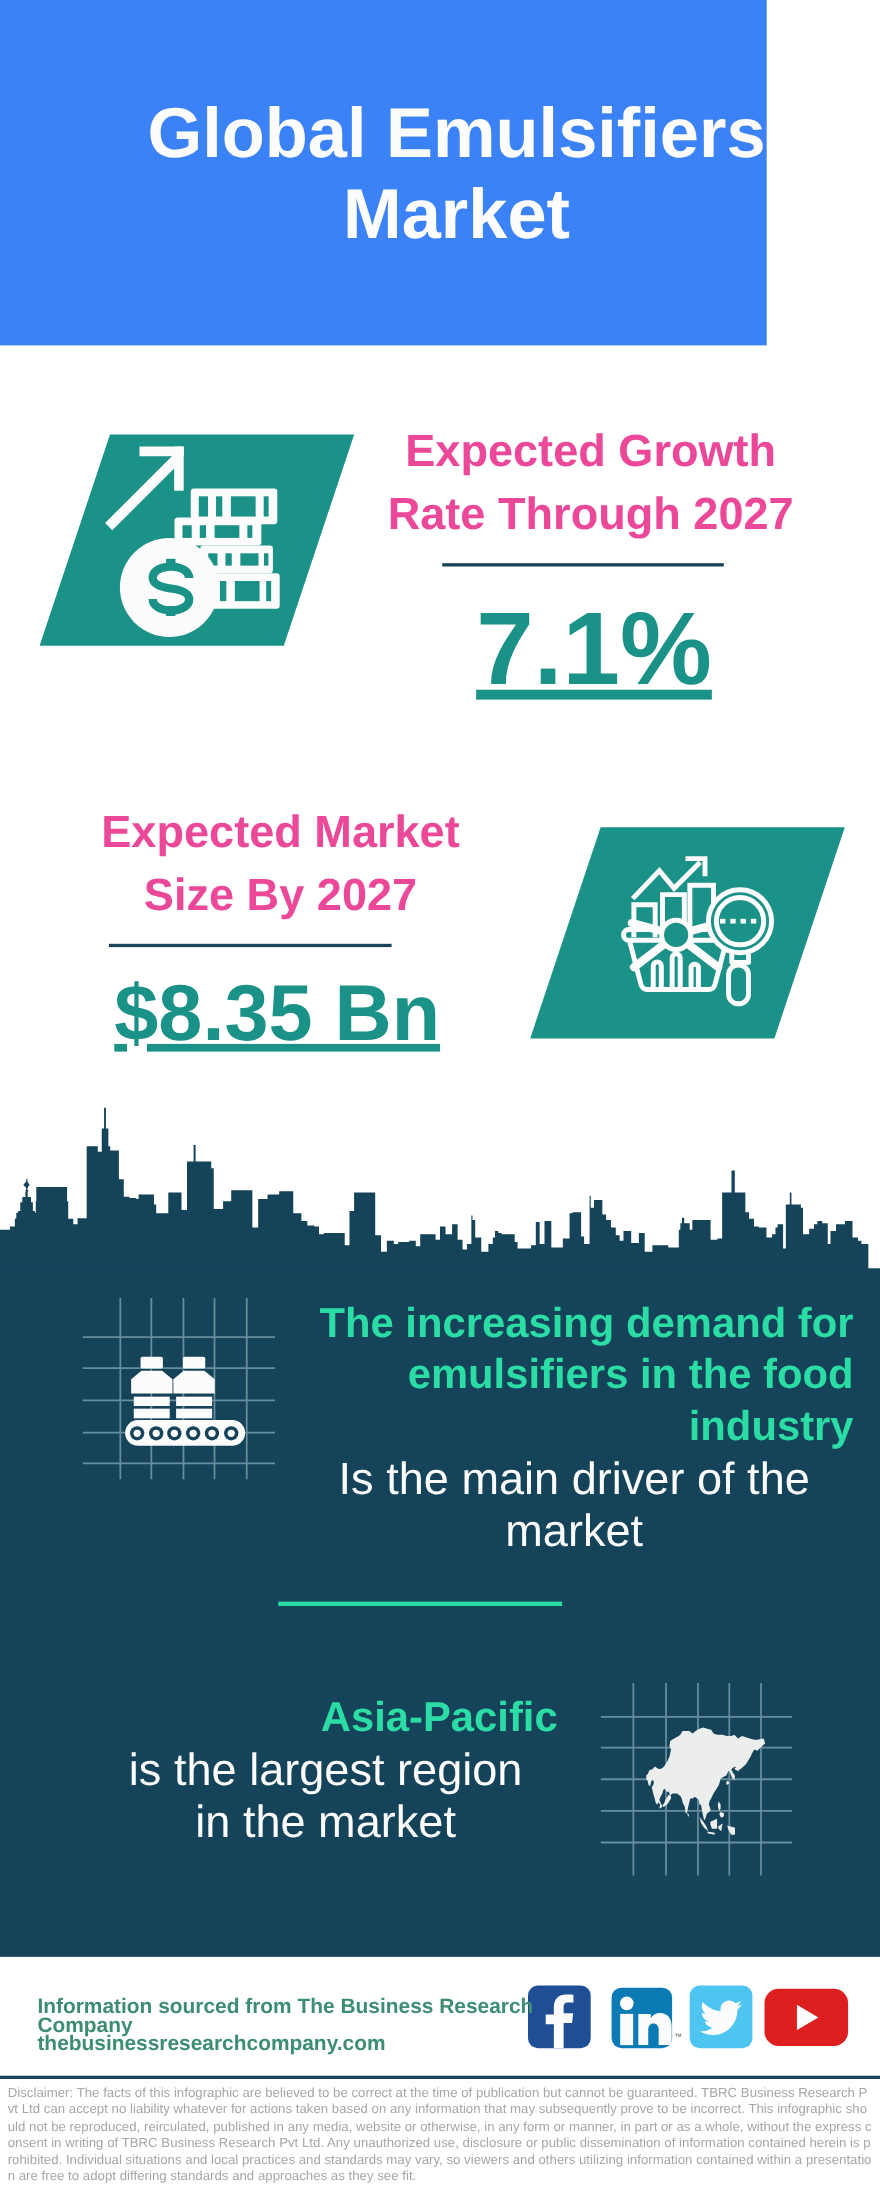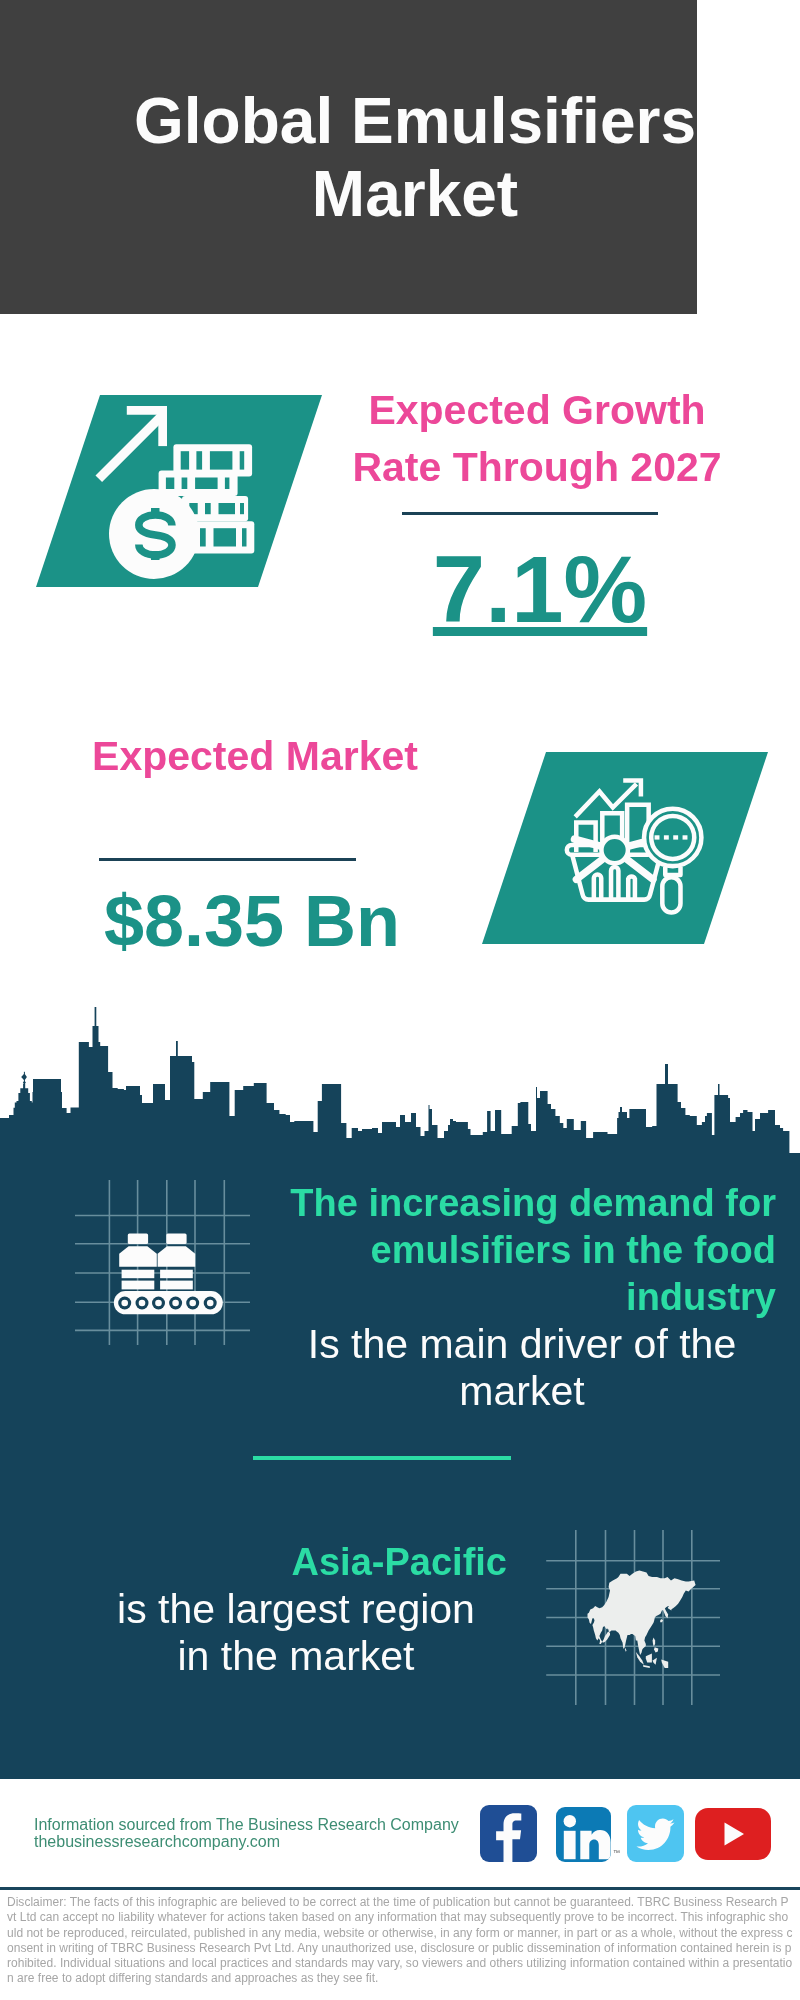--- a/index.html
+++ b/index.html
@@ -1,34 +1,34 @@
 <!DOCTYPE html>
 <html><head>
 <meta charset="utf-8">
 <title>Global Emulsifiers Market</title>
 <style>
   html,body{margin:0;padding:0;}
   body{width:800px;height:2000px;background:#fff;font-family:"Liberation Sans",sans-serif;overflow:hidden;}
   .page{position:relative;width:800px;height:2000px;background:#fff;}
-  .hdr{position:absolute;left:0;top:0;width:697px;height:314px;background:#404040;}
+  .hdr{position:absolute;left:0;top:0;width:697px;height:314px;background:#3b82f6;}
   .hdr-title{position:absolute;left:55px;top:85px;width:720px;text-align:center;color:#fcfcfc;font-size:64px;font-weight:bold;line-height:73px;}
   .para{position:absolute;}
   .para svg{display:block;}
   .gridicon{position:absolute;}
   .stat-title{position:absolute;color:#ec4899;font-weight:bold;font-size:41px;line-height:57px;text-align:center;}
   .stat-rule{position:absolute;height:3px;background:#1b4256;}
   .stat-val{position:absolute;color:#1b9287;font-weight:bold;font-size:94px;line-height:94px;text-align:center;}
-  .stat-val.small{font-size:72px;line-height:72px;}
+  .stat-val.small{font-size:72px;line-height:72px;text-decoration:underline;}
   .darksec{position:absolute;left:0;top:1153px;width:800px;height:626px;background:#15435a;}
   .skyline{position:absolute;}
   .ins-hi{position:absolute;color:#2bdca4;font-weight:bold;font-size:38px;line-height:47px;text-align:right;}
   .ins-sub{position:absolute;color:#fcfcfc;font-weight:normal;font-size:41px;line-height:47px;text-align:center;}
   .mint-rule{position:absolute;height:4px;background:#2bdca4;}
   .footer{position:absolute;left:0;top:1779px;width:800px;height:108px;background:#fff;}
-  .fsrc{position:absolute;color:#3d8d73;font-size:16px;line-height:17px;}
+  .fsrc{position:absolute;color:#3d8d73;font-size:19px;line-height:17px;font-weight:bold;}
 
   .socials{position:absolute;}
   .soc{position:absolute;border-radius:9px;display:block;overflow:hidden;}
   .divider{position:absolute;left:0;top:1887px;width:800px;height:3px;background:#19455c;}
   .disc{position:absolute;left:7px;top:1895px;width:786px;color:#a6a6a6;font-size:12px;line-height:15.3px;text-align:left;word-break:break-all;letter-spacing:0.02px;}
 </style>
 </head>
 <body>
 
 <div class="page">
@@ -80,20 +80,21 @@
 
   <div class="stat-title" style="left:322px;top:382px;width:430px;">
     <div>Expected Growth</div>
     <div>Rate Through 2027</div>
   </div>
   <div class="stat-rule" style="left:402px;top:512px;width:256px;"></div>
   <div class="stat-val" style="left:325px;top:543px;width:430px;text-decoration:underline;">7.1%</div>
 
   <div class="stat-title" style="left:40px;top:728px;width:430px;">
     <div>Expected Market</div>
+    <div>Size By 2027</div>
   </div>
   <div class="stat-rule" style="left:99px;top:858px;width:257px;"></div>
   <div class="stat-val small" style="left:37px;top:885px;width:430px;">$8.35 Bn</div>
 
   <div class="para" style="left:476px;top:747px;width:300px;height:200px;">
     <svg width="300" height="200" viewBox="0 0 300 200">
       <polygon points="70,5 292,5 228,197 6,197" fill="#1b9287"></polygon>
         <g transform="translate(163.23,110.39) scale(0.9823) translate(-167.50,-107.50)">
       <g fill="none" stroke="#fcfcfc" stroke-width="4.6" stroke-linejoin="miter" stroke-linecap="butt">
         <polyline points="102.3,66.3 127,40.4 140.6,56.7 164.7,32.6"></polyline>

